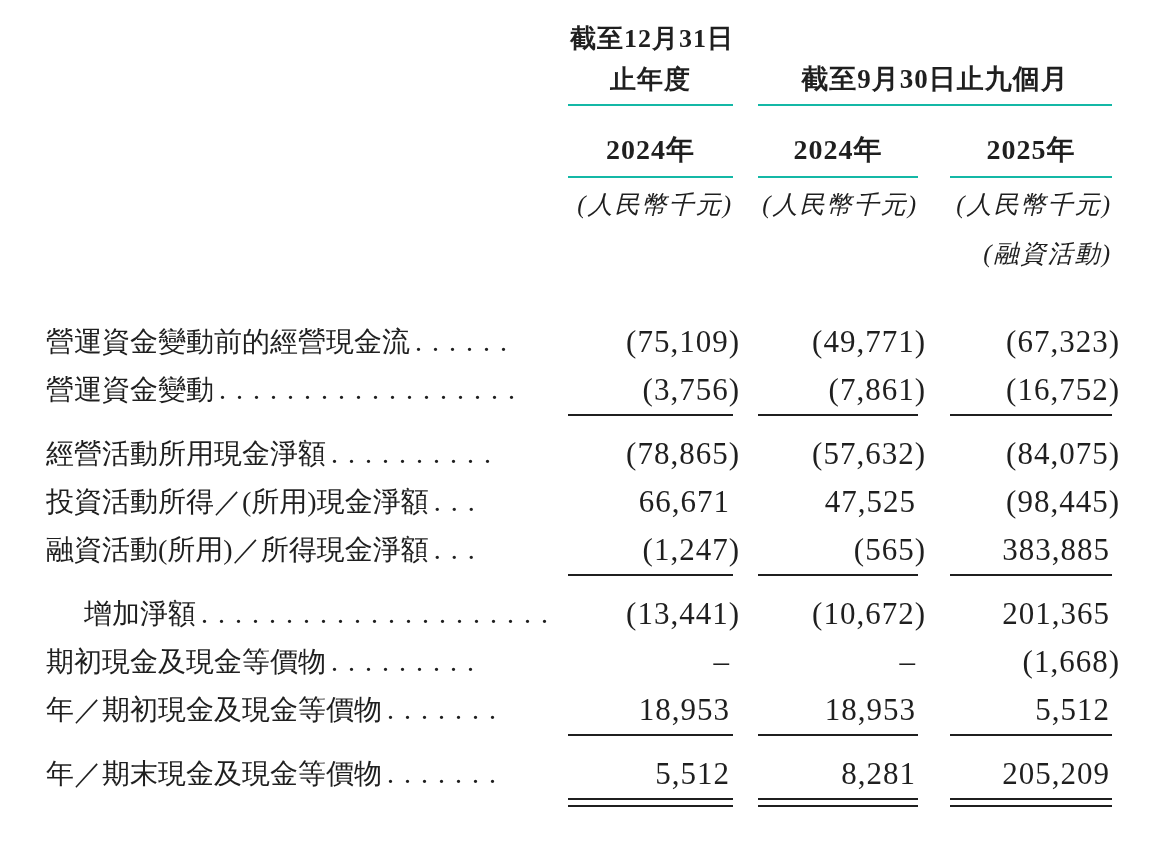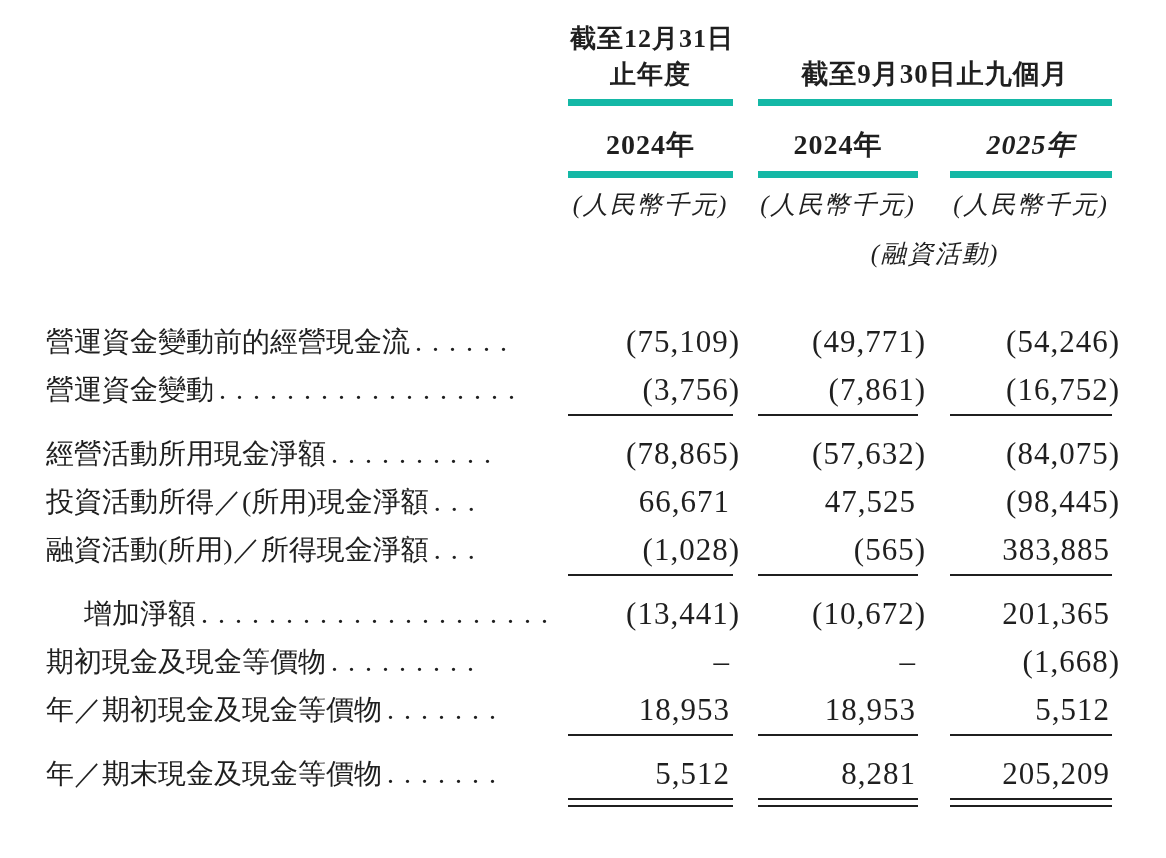--- a/index.html
+++ b/index.html
@@ -10,38 +10,38 @@
   td{padding:0;vertical-align:middle;}
 
   
   tr.h1 td{height:42px;vertical-align:bottom;}
   tr.h2 td{height:50px;vertical-align:bottom;}
   tr.h3 td{height:72px;vertical-align:bottom;}
   tr.h4 td{height:52px;}
   tr.h5 td{height:46px;}
   tr.sp td{height:42px;}
   .hcjk{font-weight:bold;font-size:26px;letter-spacing:1px;text-align:center;white-space:nowrap;}
-  .rulebox{border-bottom:7px solid #14b8a6;padding-bottom:7px;text-align:center;}
+  .rulebox{border-bottom:2px solid #14b8a6;padding-bottom:7px;text-align:center;}
   .yr{font-weight:bold;font-size:28px;letter-spacing:1px;text-align:center;}
-  .note{font-style:italic;font-size:25px;letter-spacing:2px;text-align:center;white-space:nowrap;}
+  .note{font-style:italic;font-size:25px;letter-spacing:2px;text-align:right;white-space:nowrap;}
 
   
   tr.brow td{height:48px;}
   .lab{font-size:28px;white-space:nowrap;overflow:hidden;}
   .lab.ind{padding-left:38px;}
   .dots{letter-spacing:10px;margin-left:5px;font-size:28px;}
   .val{font-size:31px;text-align:right;letter-spacing:1px;white-space:nowrap;}
   .val.pr{padding-right:14px;}
   .val.pp{padding-right:4px;}
   tr.rrow td{height:16px;vertical-align:top;}
   .rl{border-top:2px solid #1f1f1f;height:0;}
   .dbl{border-top:2px solid #1f1f1f;border-bottom:2px solid #1f1f1f;height:5px;}
   .m2{margin:0 11px 0 8px;}
   .m3{margin:0 12px 0 14px;}
-  .m4{margin:0 12px 0 20px;font-style:italic;}
+  .m4{margin:0 12px 0 20px;}
   tr.rend td{height:22px;vertical-align:top;}
 </style>
 </head>
 <body>
 
 <div class="page">
   <table class="fin">
     <colgroup>
       <col style="width:514px">
         <col style="width:184px">
@@ -115,21 +115,21 @@
     <tr class="sp">
           <td colspan="4"></td>
         </tr>
 
     </tbody>
       <tbody>
         <tr class="brow">
           <td class="lab"><span>營運資金變動前的經營現金流</span><span class="dots">......</span></td>
           <td class="val c2 pp">(75,109)</td>
           <td class="val c3 pp">(49,771)</td>
-          <td class="val c4 pp">(54,246)</td>
+          <td class="val c4 pp">(67,323)</td>
         </tr>
         <tr class="brow">
           <td class="lab"><span>營運資金變動</span><span class="dots">..................</span></td>
           <td class="val c2 pp">(3,756)</td>
           <td class="val c3 pp">(7,861)</td>
           <td class="val c4 pp">(16,752)</td>
         </tr>
         <tr class="rrow">
           <td></td>
           <td>
@@ -149,21 +149,21 @@
           <td class="val c4 pp">(84,075)</td>
         </tr>
         <tr class="brow">
           <td class="lab"><span>投資活動所得／(所用)現金淨額</span><span class="dots">...</span></td>
           <td class="val c2 pr">66,671</td>
           <td class="val c3 pr">47,525</td>
           <td class="val c4 pp">(98,445)</td>
         </tr>
         <tr class="brow">
           <td class="lab"><span>融資活動(所用)／所得現金淨額</span><span class="dots">...</span></td>
-          <td class="val c2 pp">(1,028)</td>
+          <td class="val c2 pp">(1,247)</td>
           <td class="val c3 pp">(565)</td>
           <td class="val c4 pr">383,885</td>
         </tr>
         <tr class="rrow">
           <td></td>
           <td>
             <div class="rl m2"></div>
           </td>
           <td>
             <div class="rl m3"></div>

